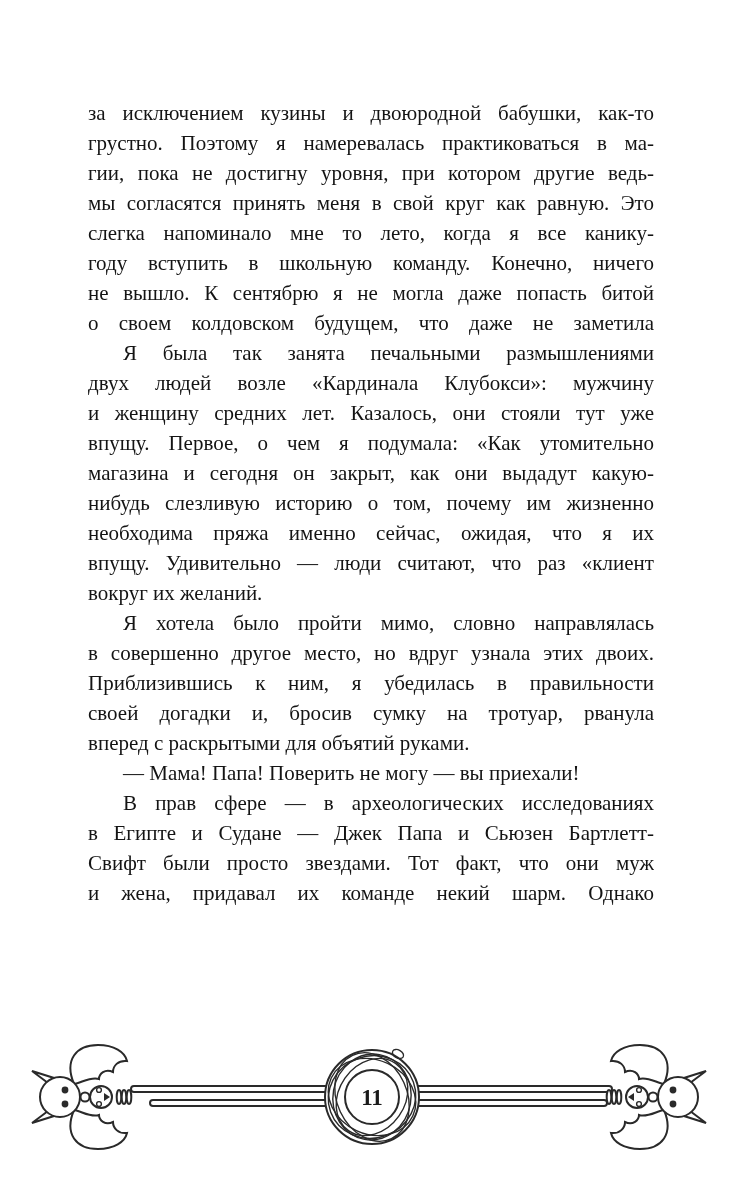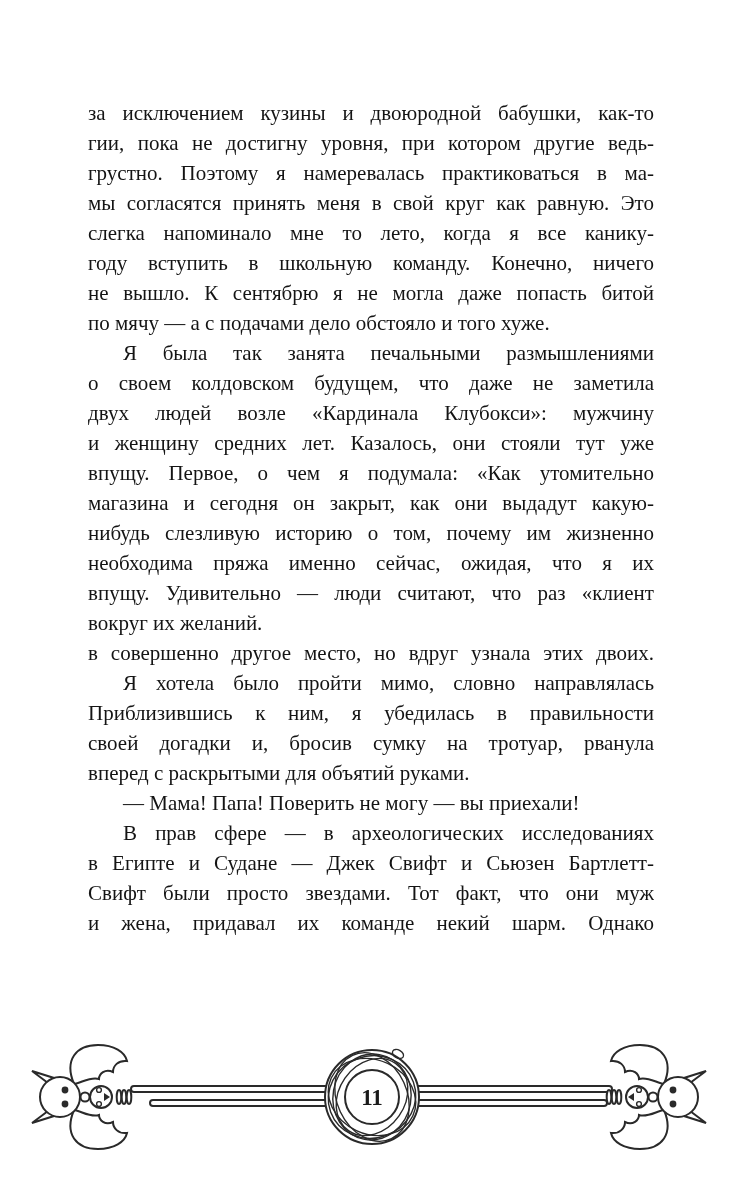--- a/index.html
+++ b/index.html
@@ -47,45 +47,44 @@
     text-anchor: middle;
   }
 </style>
 </head>
 <body>
 
 <div class="page">
 
   <main class="text-block">
       <div class="line">за исключением кузины и двоюродной бабушки, как-то</div>
+      <div class="line">грустно. Поэтому я намеревалась практиковаться в ма-</div>
       <div class="line">гии, пока не достигну уровня, при котором другие ведь-</div>
-      <div class="line">грустно. Поэтому я намеревалась практиковаться в ма-</div>
       <div class="line">мы согласятся принять меня в свой круг как равную. Это</div>
       <div class="line">слегка напоминало мне то лето, когда я все канику-</div>
       <div class="line">году вступить в школьную команду. Конечно, ничего</div>
       <div class="line">не вышло. К сентябрю я не могла даже попасть битой</div>
-      <div class="line last">по мячу — а с подачами дело обстояло и того хуже.</div>
+      <div class="line">о своем колдовском будущем, что даже не заметила</div>
       <div class="line indent">Я была так занята печальными размышлениями</div>
-      <div class="line">о своем колдовском будущем, что даже не заметила</div>
       <div class="line">двух людей возле «Кардинала Клубокси»: мужчину</div>
       <div class="line">и женщину средних лет. Казалось, они стояли тут уже</div>
       <div class="line">впущу. Первое, о чем я подумала: «Как утомительно</div>
       <div class="line">магазина и сегодня он закрыт, как они выдадут какую-</div>
       <div class="line">нибудь слезливую историю о том, почему им жизненно</div>
       <div class="line">необходима пряжа именно сейчас, ожидая, что я их</div>
       <div class="line">впущу. Удивительно — люди считают, что раз «клиент</div>
       <div class="line last">вокруг их желаний.</div>
+      <div class="line indent">Я хотела было пройти мимо, словно направлялась</div>
       <div class="line">в совершенно другое место, но вдруг узнала этих двоих.</div>
-      <div class="line indent">Я хотела было пройти мимо, словно направлялась</div>
       <div class="line">Приблизившись к ним, я убедилась в правильности</div>
       <div class="line">своей догадки и, бросив сумку на тротуар, рванула</div>
       <div class="line last">вперед с раскрытыми для объятий руками.</div>
       <div class="line indent last">— Мама! Папа! Поверить не могу — вы приехали!</div>
       <div class="line indent">В прав сфере — в археологических исследованиях</div>
-      <div class="line">в Египте и Судане — Джек Свифт и Сьюзен Бартлетт-</div>
+      <div class="line">в Египте и Судане — Джек Папа и Сьюзен Бартлетт-</div>
       <div class="line">Свифт были просто звездами. Тот факт, что они муж</div>
       <div class="line">и жена, придавал их команде некий шарм. Однако</div>
     </main>
 
   <svg class="footer-ornament" viewBox="0 0 738 140" xmlns="http://www.w3.org/2000/svg">
 
     <g>
       <rect class="ink" x="131" y="46" width="481" height="6" rx="3"></rect>
       <rect class="ink" x="150" y="60" width="457" height="6" rx="3"></rect>
     </g>

